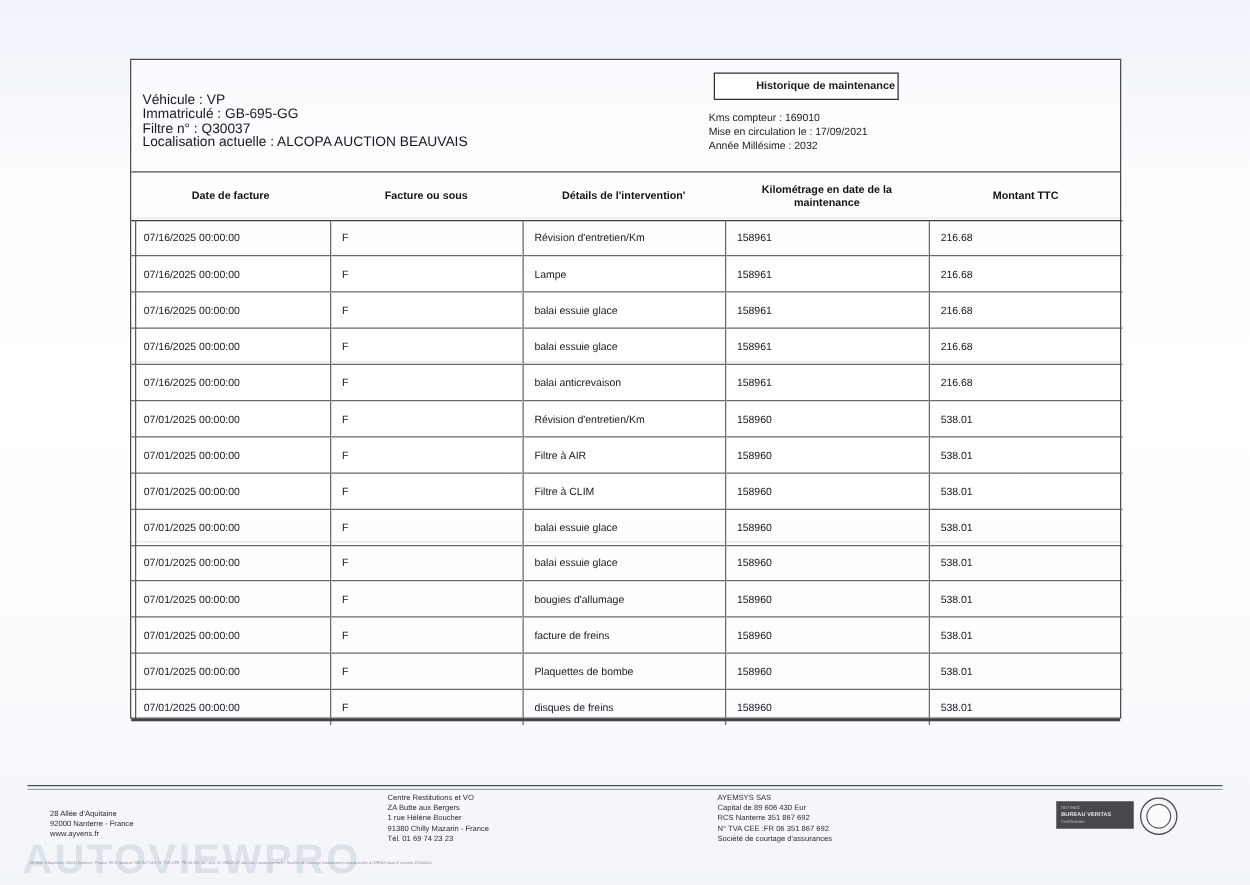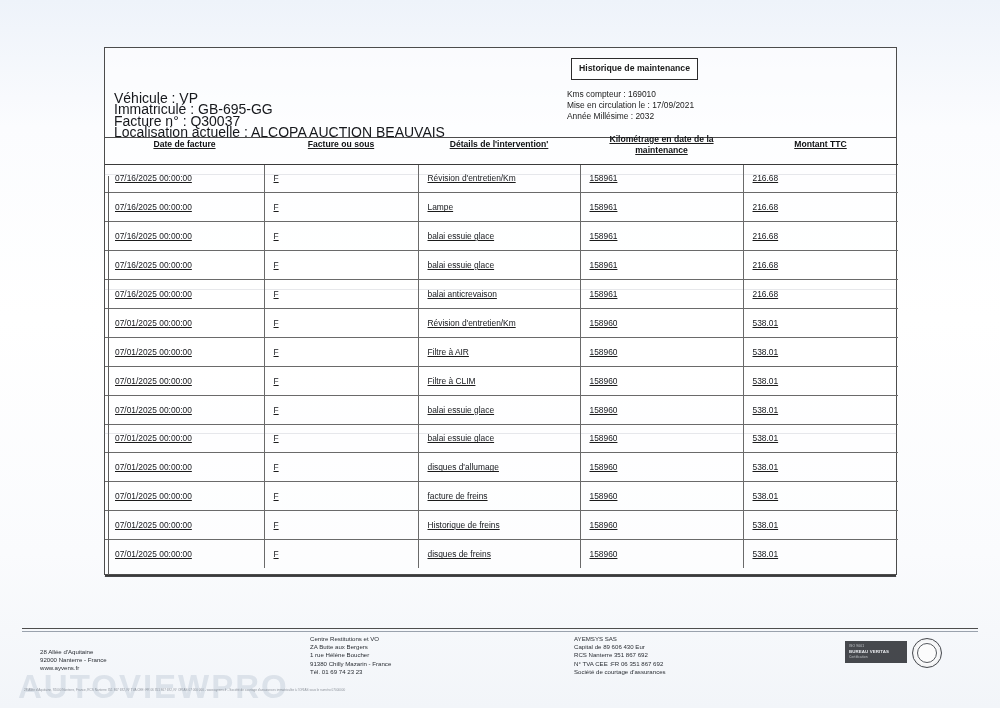--- a/index.html
+++ b/index.html
@@ -49,61 +49,60 @@
     top: 0;
     right: 0;
     height: 90px;
     border-bottom: 1px solid #4c4c4c;
     box-sizing: border-box;
   }
 
   .vehicle-block {
     position: absolute;
     left: 9px;
-    top: 45px;
-    font-size: 14px;
+    top: 27px;
+    font-size: 11px;
     line-height: 11.4px;
     color: #16181c;
     white-space: nowrap;
   }
 
   .title-box {
     position: absolute;
     left: 466px;
     top: 10px;
-    width: 127px;
+    width: 148px;
     padding: 4px 2px 5px;
     border: 1px solid #2c2c2c;
-    text-align: center;
+    text-align: right;
     font-size: 8.7px;
     font-weight: bold;
     line-height: 11px;
     background: rgba(255,255,255,0.8);
     box-sizing: border-box;
   }
 
   .meta-block {
     position: absolute;
     left: 462px;
     top: 41px;
     font-size: 8.4px;
     line-height: 11.2px;
     white-space: nowrap;
   }
 
   
   .mtable {
     position: absolute;
     left: 0;
-    top: 78px;
+    top: 90px;
     right: 0;
     border-collapse: collapse;
     width: 100%;
     table-layout: fixed;
-    text-decoration: underline;
   }
   .mtable col.c-date   { width: 159px; }
   .mtable col.c-type   { width: 154px; }
   .mtable col.c-detail { width: 162px; }
   .mtable col.c-km     { width: 163px; }
   .mtable col.c-amount { width: 155px; }
 
   .mtable th {
     height: 38px;
     font-size: 8.6px;
@@ -281,21 +280,21 @@
 
 <div class="page">
 
   <div class="doc-frame">
 
     <div class="header-zone">
 
       <div class="vehicle-block">
         <div>Véhicule : VP</div>
         <div>Immatriculé : GB-695-GG</div>
-        <div>Facture n° : Q30037</div>
+        <div>Filtre n° : Q30037</div>
         <div>Localisation actuelle : ALCOPA AUCTION BEAUVAIS</div>
       </div>
 
       <div class="title-box">Historique de maintenance</div>
 
       <div class="meta-block">
         <div>Kms compteur : 169010</div>
         <div>Mise en circulation le : 17/09/2021</div>
         <div>Année Millésime : 2032</div>
       </div>
@@ -385,35 +384,35 @@
           <tr>
             <td>07/01/2025 00:00:00</td>
             <td>F</td>
             <td>balai essuie glace</td>
             <td>158960</td>
             <td>538.01</td>
           </tr>
           <tr>
             <td>07/01/2025 00:00:00</td>
             <td>F</td>
-            <td>disques d'allumage</td>
+            <td>bougies d'allumage</td>
             <td>158960</td>
             <td>538.01</td>
           </tr>
           <tr>
             <td>07/01/2025 00:00:00</td>
             <td>F</td>
             <td>facture de freins</td>
             <td>158960</td>
             <td>538.01</td>
           </tr>
           <tr>
             <td>07/01/2025 00:00:00</td>
             <td>F</td>
-            <td>Historique de freins</td>
+            <td>Plaquettes de bombe</td>
             <td>158960</td>
             <td>538.01</td>
           </tr>
           <tr>
             <td>07/01/2025 00:00:00</td>
             <td>F</td>
             <td>disques de freins</td>
             <td>158960</td>
             <td>538.01</td>
           </tr>

